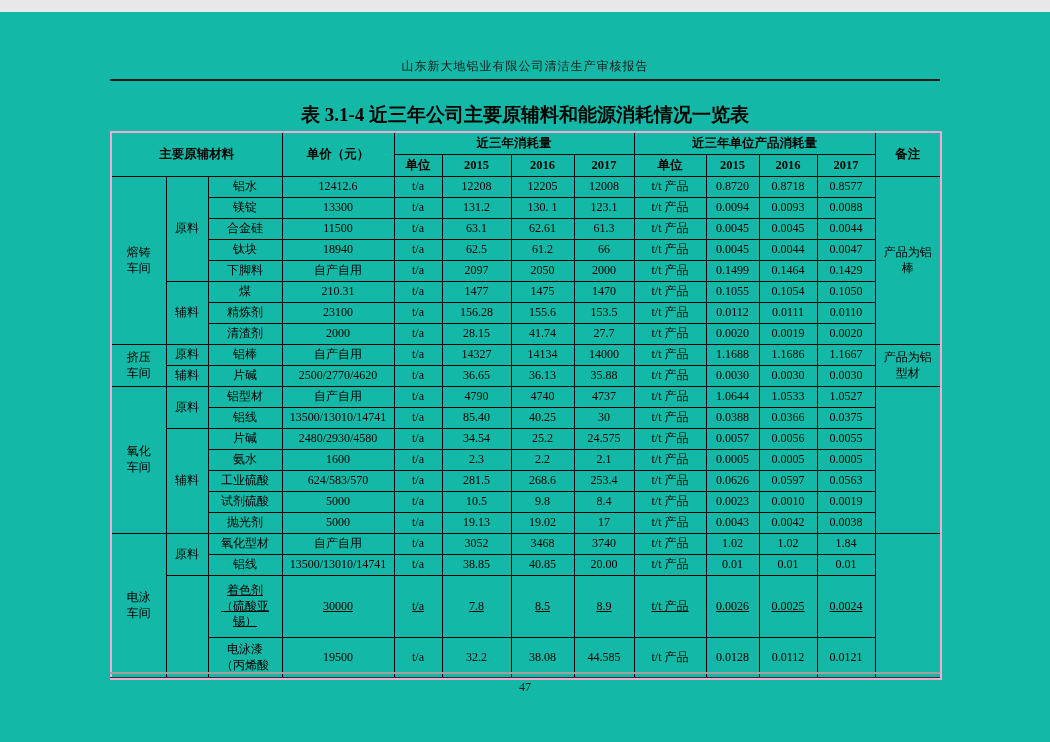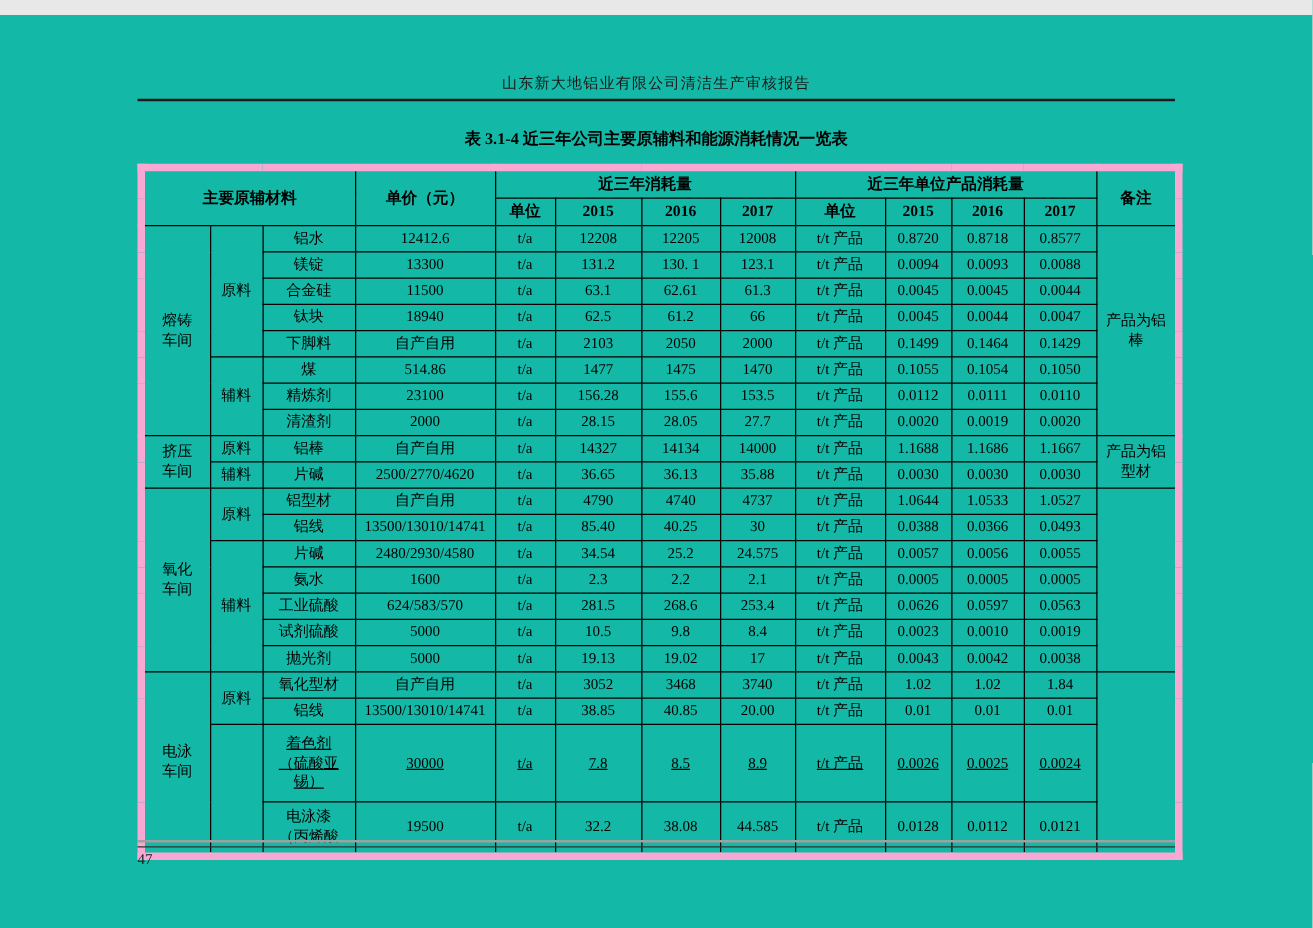--- a/index.html
+++ b/index.html
@@ -11,43 +11,43 @@
   .doc-header{
     position:absolute;top:46px;left:110px;width:830px;
     text-align:center;font-size:12px;letter-spacing:1px;color:#1a1a1a;
   }
   .header-rule{
     position:absolute;top:67px;left:110px;width:830px;height:0;
     border-top:2px solid #1a1a1a;
   }
   .doc-title{
     position:absolute;top:90px;left:110px;width:830px;
-    text-align:center;font-size:13px;font-weight:bold;color:#000;
+    text-align:center;font-size:19px;font-weight:bold;color:#000;
   }
   table.main{
     position:absolute;top:119px;left:110px;width:830px;
     border-collapse:collapse;table-layout:fixed;
-    border:6px solid #f9a8d4;
+    border:2px solid #f9a8d4;
   }
   table.main th,table.main td{
     border:1px solid #000;text-align:center;vertical-align:middle;
     padding:0 2px;font-size:12px;line-height:1.3;white-space:pre-line;
     overflow:hidden;
   }
   table.main th{font-weight:bold;font-size:12.5px;height:21px;}
   table.main td{height:20px;}
   tr.h61 td{height:61px;text-decoration:underline;}
   tr.h40 td{height:40px;}
   .footer-rule{
     position:absolute;top:660px;left:110px;width:830px;height:3px;
     border-top:2px solid #a0a0a0;border-bottom:1px solid #333;
   }
   .page-number{
     position:absolute;top:668px;left:110px;width:830px;
-    font-size:12px;color:#1a1a1a;
+    text-align:center;font-size:12px;color:#1a1a1a;
   }
 </style>
 </head>
 <body>
 
 <div class="page">
 
   <div class="doc-header">山东新大地铝业有限公司清洁生产审核报告</div>
   <div class="header-rule"></div>
   <div class="doc-title">表 3.1-4  近三年公司主要原辅料和能源消耗情况一览表</div>
@@ -137,32 +137,32 @@
       <td>66</td>
       <td>t/t 产品</td>
       <td>0.0045</td>
       <td>0.0044</td>
       <td>0.0047</td>
     </tr>
     <tr>
       <td>下脚料</td>
       <td>自产自用</td>
       <td>t/a</td>
-      <td>2103</td>
+      <td>2097</td>
       <td>2050</td>
       <td>2000</td>
       <td>t/t 产品</td>
       <td>0.1499</td>
       <td>0.1464</td>
       <td>0.1429</td>
     </tr>
     <tr>
       <td rowspan="3">辅料</td>
       <td>煤</td>
-      <td>514.86</td>
+      <td>210.31</td>
       <td>t/a</td>
       <td>1477</td>
       <td>1475</td>
       <td>1470</td>
       <td>t/t 产品</td>
       <td>0.1055</td>
       <td>0.1054</td>
       <td>0.1050</td>
     </tr>
     <tr>
@@ -175,21 +175,21 @@
       <td>t/t 产品</td>
       <td>0.0112</td>
       <td>0.0111</td>
       <td>0.0110</td>
     </tr>
     <tr>
       <td>清渣剂</td>
       <td>2000</td>
       <td>t/a</td>
       <td>28.15</td>
-      <td>28.05</td>
+      <td>41.74</td>
       <td>27.7</td>
       <td>t/t 产品</td>
       <td>0.0020</td>
       <td>0.0019</td>
       <td>0.0020</td>
     </tr>
 
     <tr>
       <td rowspan="2">挤压
 车间</td>
@@ -240,21 +240,21 @@
     <tr>
       <td>铝线</td>
       <td>13500/13010/14741</td>
       <td>t/a</td>
       <td>85.40</td>
       <td>40.25</td>
       <td>30</td>
       <td>t/t 产品</td>
       <td>0.0388</td>
       <td>0.0366</td>
-      <td>0.0493</td>
+      <td>0.0375</td>
     </tr>
     <tr>
       <td rowspan="5">辅料</td>
       <td>片碱</td>
       <td>2480/2930/4580</td>
       <td>t/a</td>
       <td>34.54</td>
       <td>25.2</td>
       <td>24.575</td>
       <td>t/t 产品</td>

